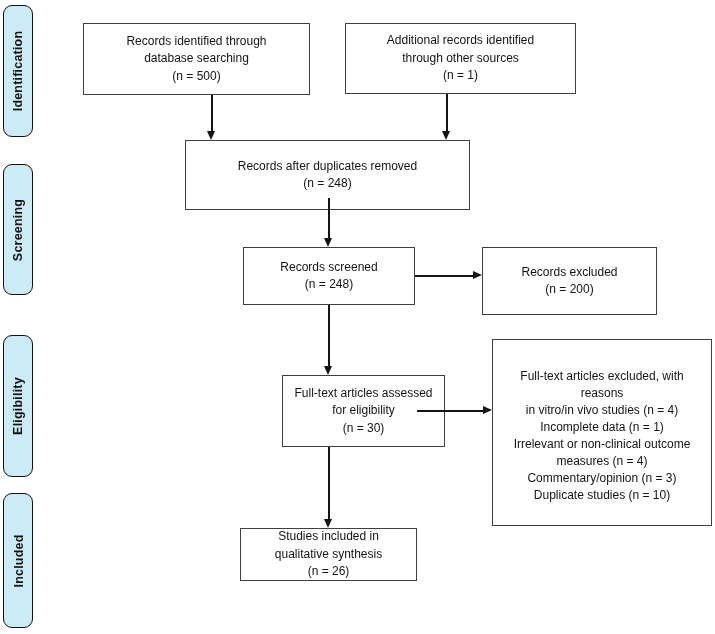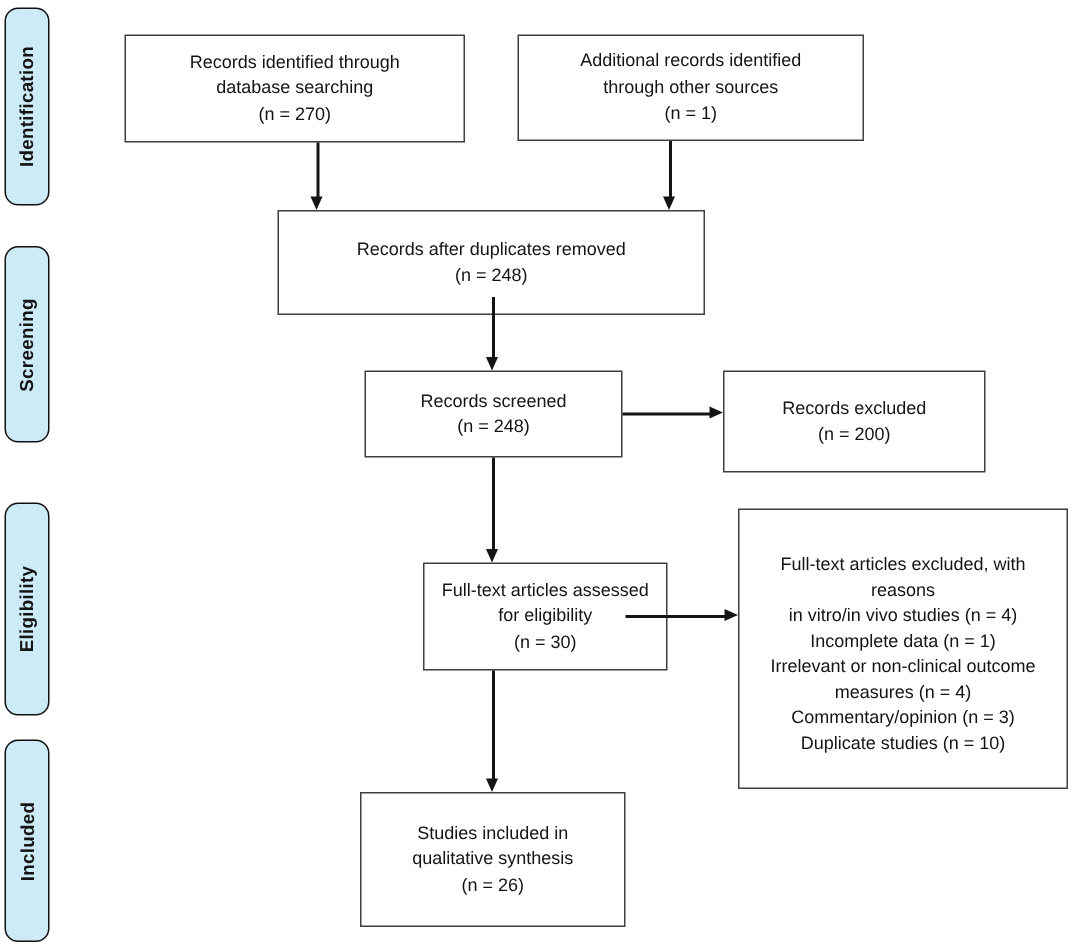--- a/index.html
+++ b/index.html
@@ -94,21 +94,21 @@
   <div class="stage" style="top:335px; height:142px;">
     <span>Eligibility</span>
   </div>
   <div class="stage" style="top:493px; height:135px;">
     <span>Included</span>
   </div>
 
   <div class="fbox" style="left:83px; top:23px; width:227px; height:72px;">
     <div>Records identified through</div>
     <div>database searching</div>
-    <div>(n = 270)</div>
+    <div>(n = 500)</div>
   </div>
 
   <div class="fbox" style="left:345px; top:23px; width:231px; height:71px;">
     <div>Additional records identified</div>
     <div>through other sources</div>
     <div>(n = 1)</div>
   </div>
 
   <div class="fbox" style="left:185px; top:140px; width:285px; height:70px;">
     <div>Records after duplicates removed</div>
@@ -135,21 +135,21 @@
     <div>Full-text articles excluded, with</div>
     <div>reasons</div>
     <div>in vitro/in vivo studies (n = 4)</div>
     <div>Incomplete data (n = 1)</div>
     <div>Irrelevant or non-clinical outcome</div>
     <div>measures (n = 4)</div>
     <div>Commentary/opinion (n = 3)</div>
     <div>Duplicate studies (n = 10)</div>
   </div>
 
-  <div class="fbox" style="left:240px; top:528px; width:177px; height:90px;">
+  <div class="fbox" style="left:240px; top:528px; width:177px; height:53px;">
     <div>Studies included in</div>
     <div>qualitative synthesis</div>
     <div>(n = 26)</div>
   </div>
 
   <div>
     <i class="vline" style="left:211px; top:95px; height:37px;"></i>
     <i class="head-down" style="left:207px; top:131px;"></i>
   </div>
 

